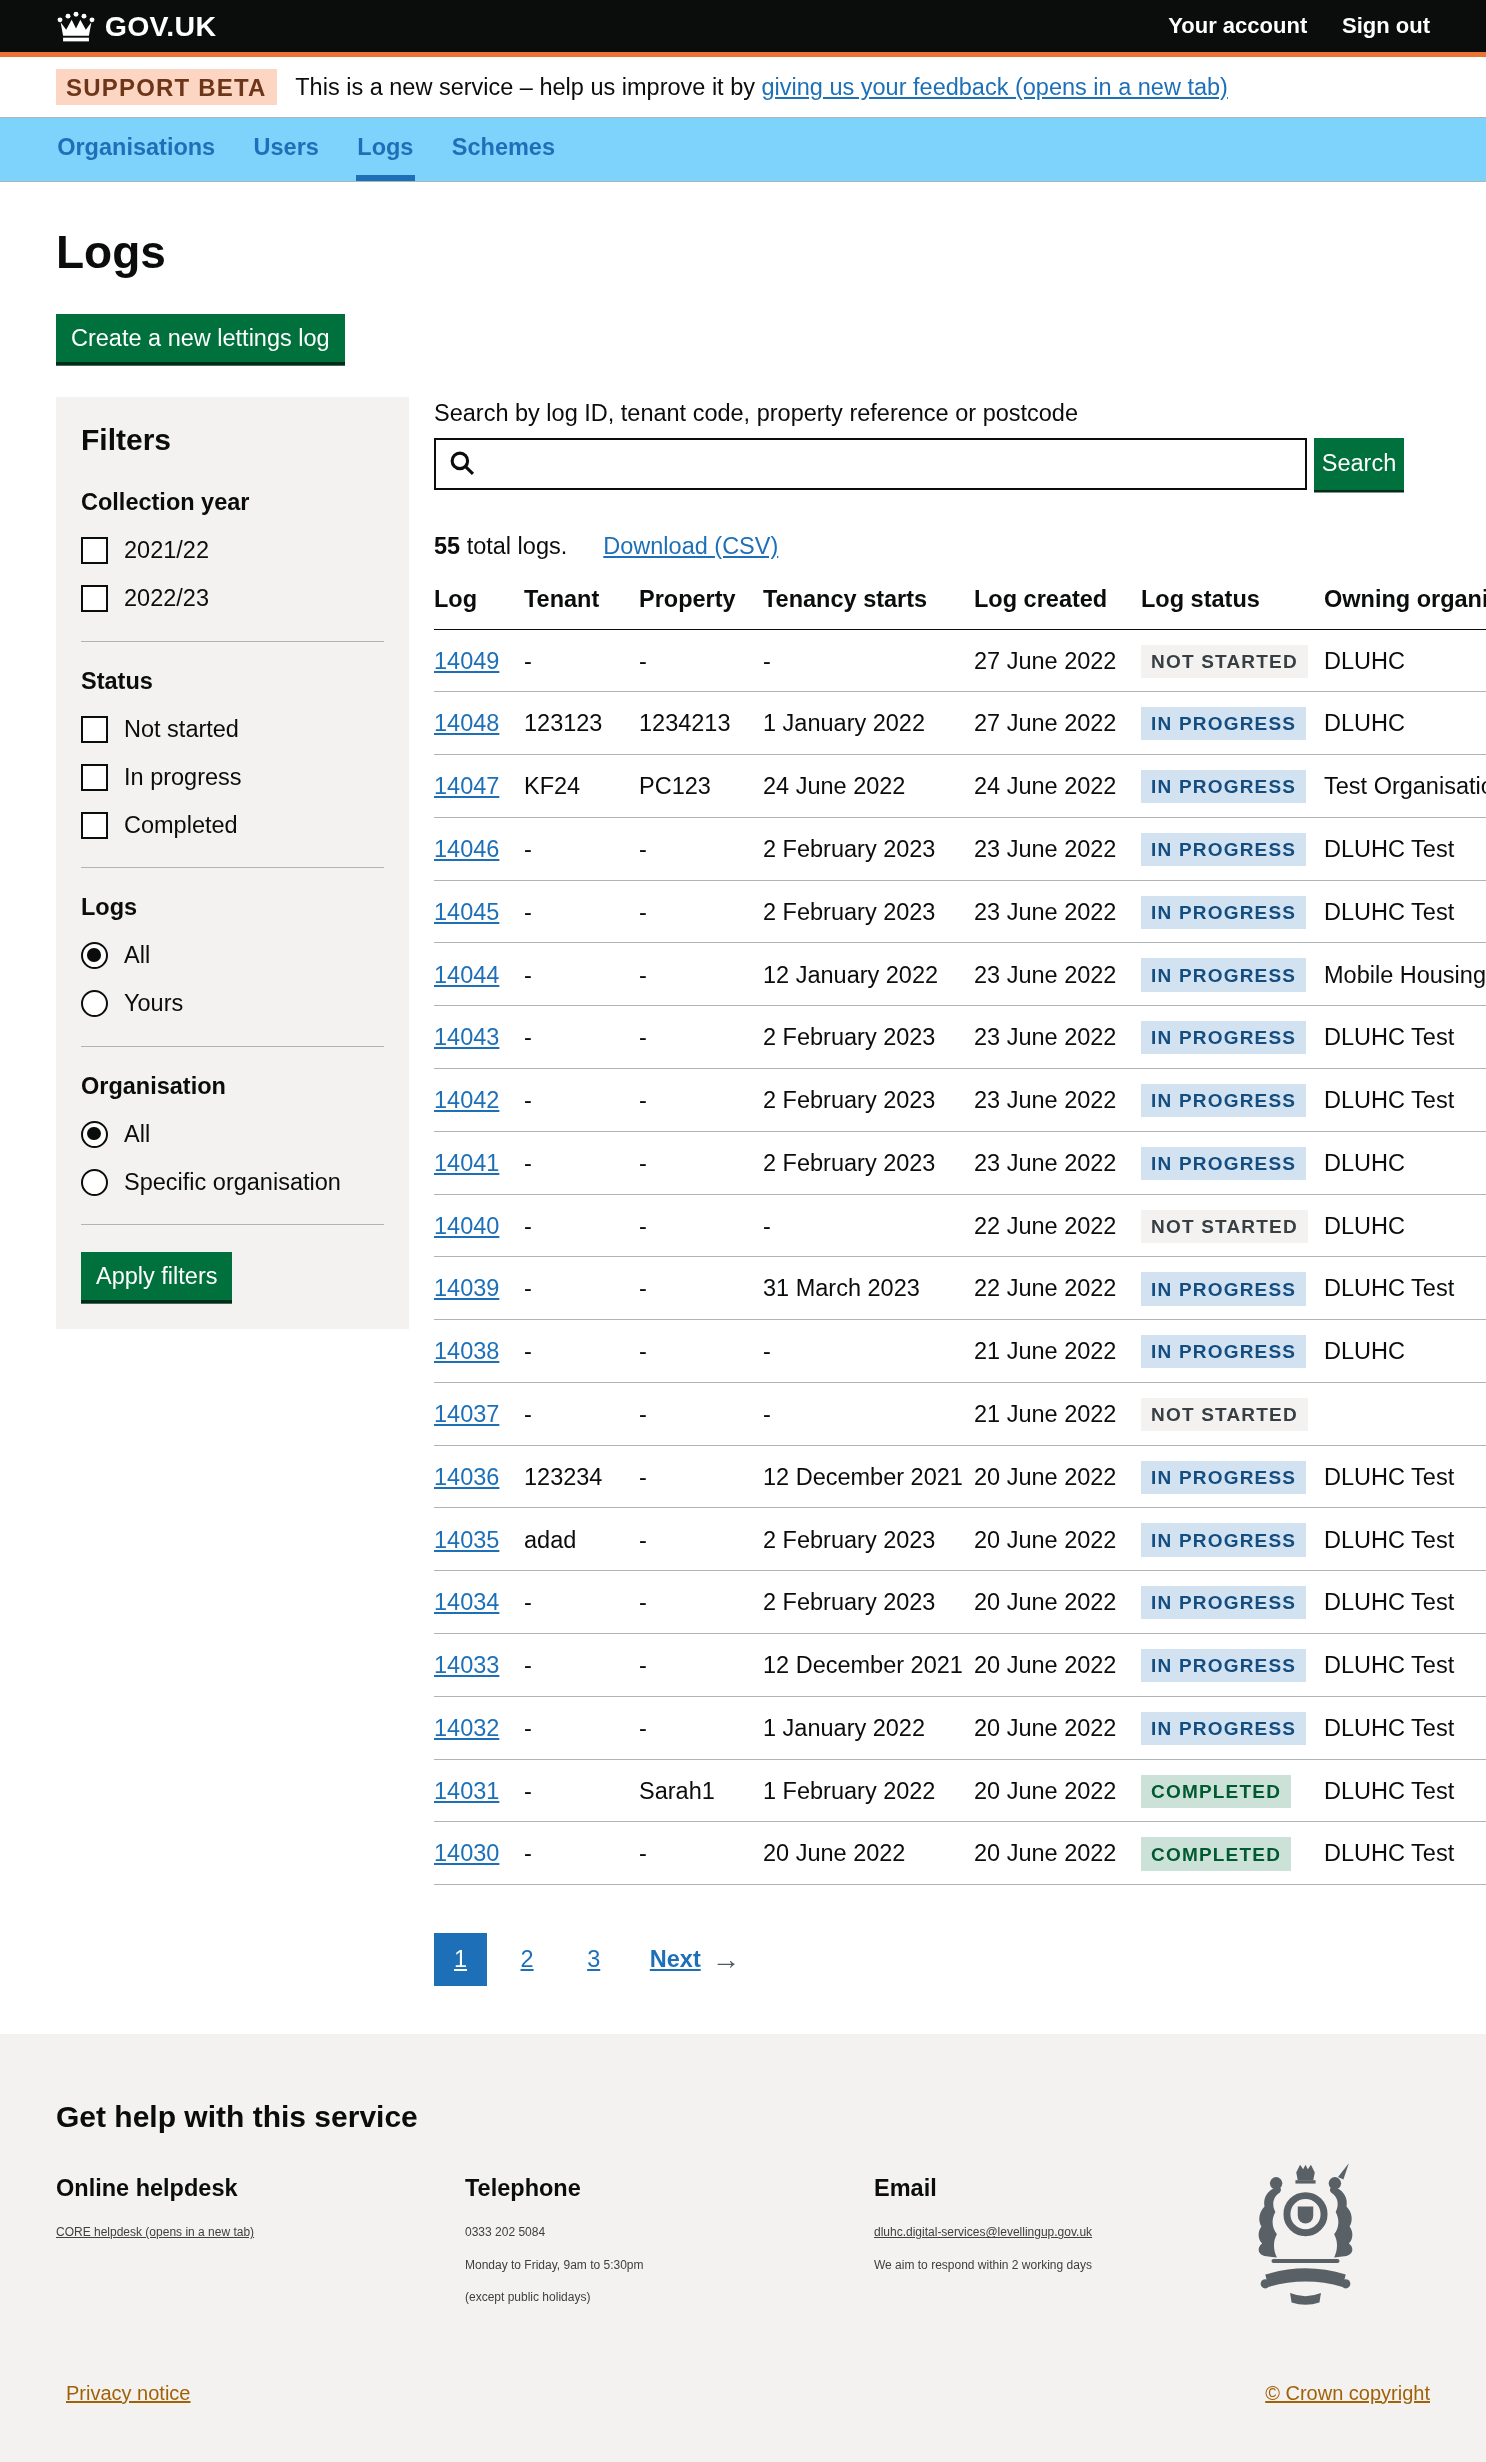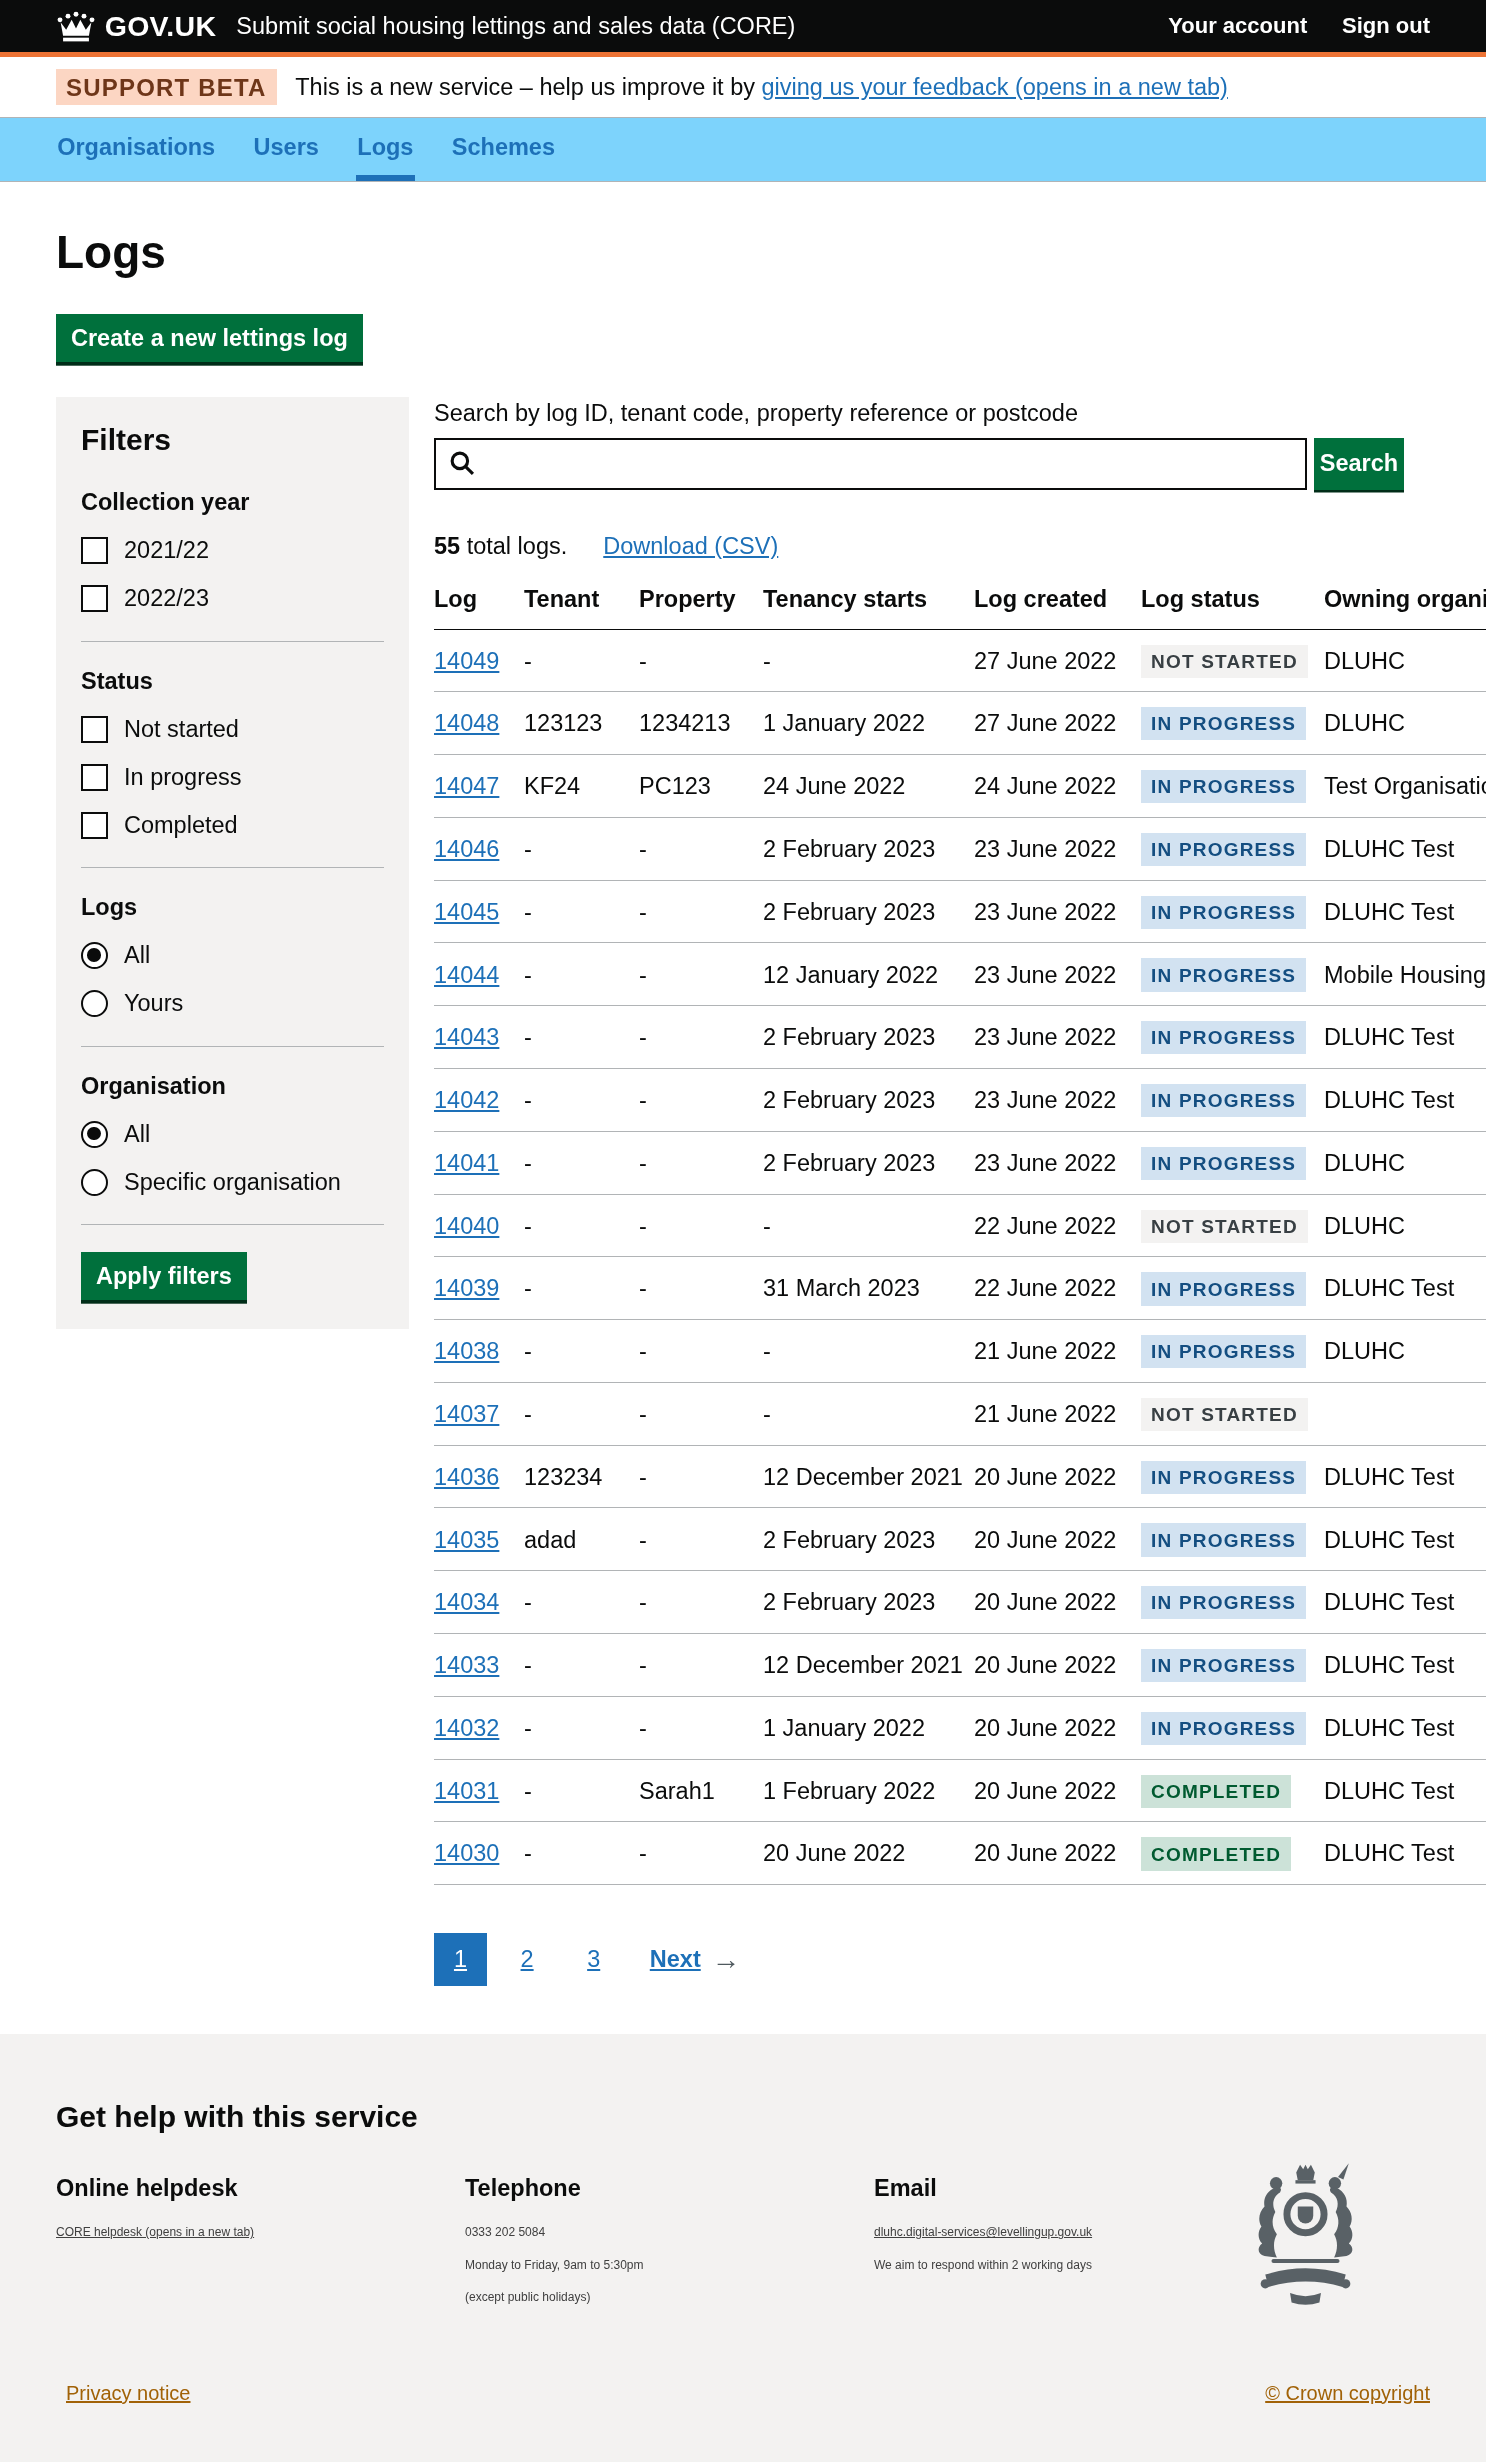--- a/index.html
+++ b/index.html
@@ -34,21 +34,21 @@
          height:64px; display:flex; align-items:flex-end; }
   .nav-item { font-size:23.5px; font-weight:bold; color:#1d70b8; text-decoration:none;
               margin-right:36px; padding:16px 1.2px 13.6px; border-bottom:6.2px solid transparent; }
   .nav-item.current { border-bottom-color:#1d70b8; }
 
   
   main { flex:1; padding-left:56px; overflow:hidden; }
   h1.page-title { font-size:46px; font-weight:bold; margin:43px 0 0; }
   .govuk-button { display:inline-block; background:#00703c; color:#fff; border:0;
                   font-family:inherit; font-size:23.5px; padding:11px 15px 10px;
-                  box-shadow:0 3.7px 0 #002d18; cursor:pointer;font-weight:bold; }
+                  box-shadow:0 3.7px 0 #002d18; cursor:pointer; }
   .create-btn { margin-top:35px; }
 
   .layout { display:flex; align-items:flex-start; margin-top:35px; }
 
   
   .filters { width:353px; flex-shrink:0; background:#f3f2f1; padding:26px 25px 28.5px; }
   .filters-title { font-size:30px; font-weight:bold; margin:0 0 32px; }
   .filter-heading { font-size:23.5px; font-weight:bold; margin:0 0 21px; }
   .option-row { display:flex; align-items:center; margin-bottom:21px; font-size:23.5px; }
   .box { width:27px; height:27px; background:#fff; border:2.5px solid #0b0c0c;
@@ -120,21 +120,20 @@
               <circle cx="9.5" cy="5" r="2"></circle>
               <circle cx="16" cy="3.5" r="2"></circle>
             <circle cx="22.5" cy="5" r="2"></circle>
               <circle cx="29" cy="8" r="2"></circle>
             <path d="M3.5 10 l4.5 6 4.5-8 3.5 7 3.5-7 4.5 8 4.5-6 -2 11 H5.5 Z"></path>
             <rect x="5.5" y="22.5" width="21" height="3"></rect>
           </g>
         </svg>
       </span>
       <a class="logotype">GOV.UK</a>
-      <a class="service-name">Submit social housing lettings and sales data (CORE)</a>
     </div>
     <div class="hdr-right">
       <a>Your account</a>
       <a>Sign out</a>
     </div>
   </header>
 
   <div class="phase">
     <strong class="tag-beta">SUPPORT BETA</strong>
     <span class="phase-text"><span>This is a new service – help us improve it by </span><a class="link">giving us your feedback (opens in a new tab)</a></span>

